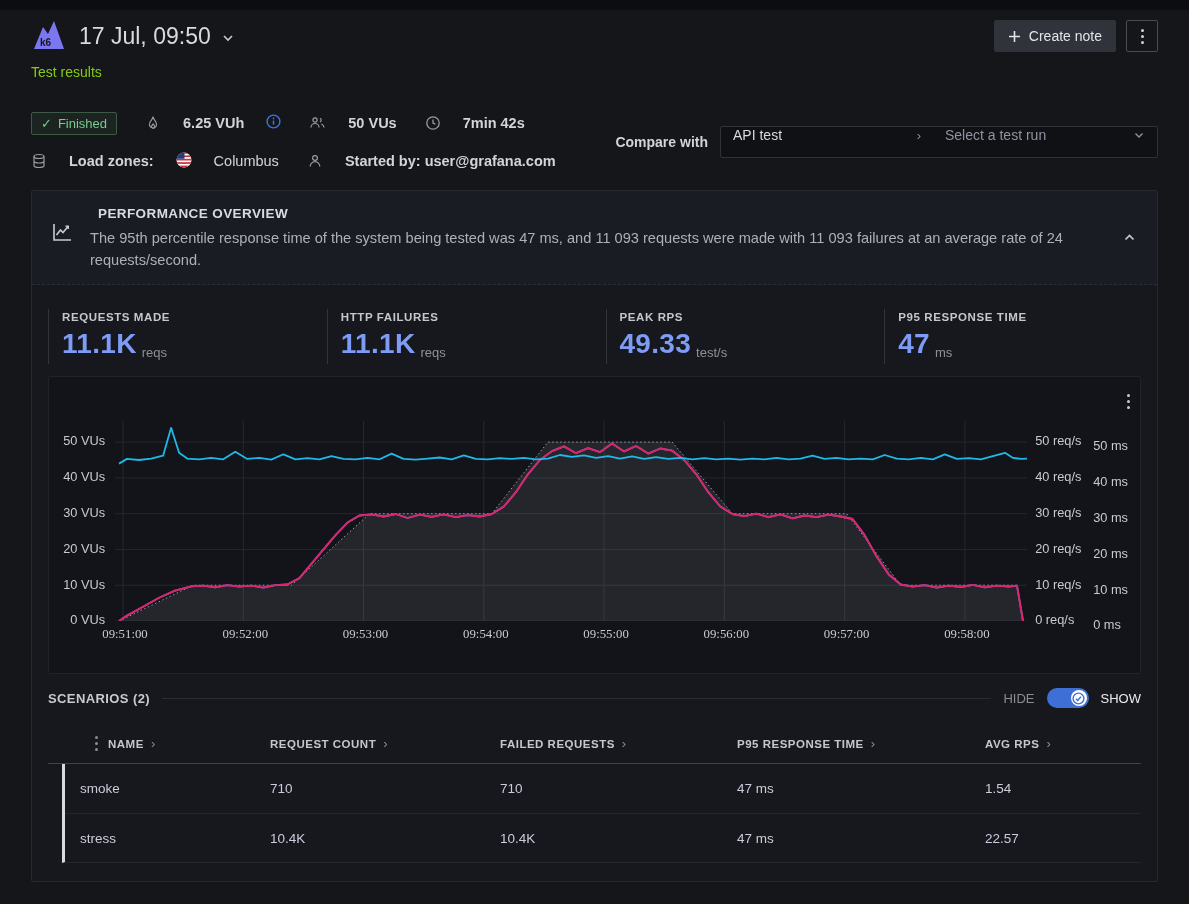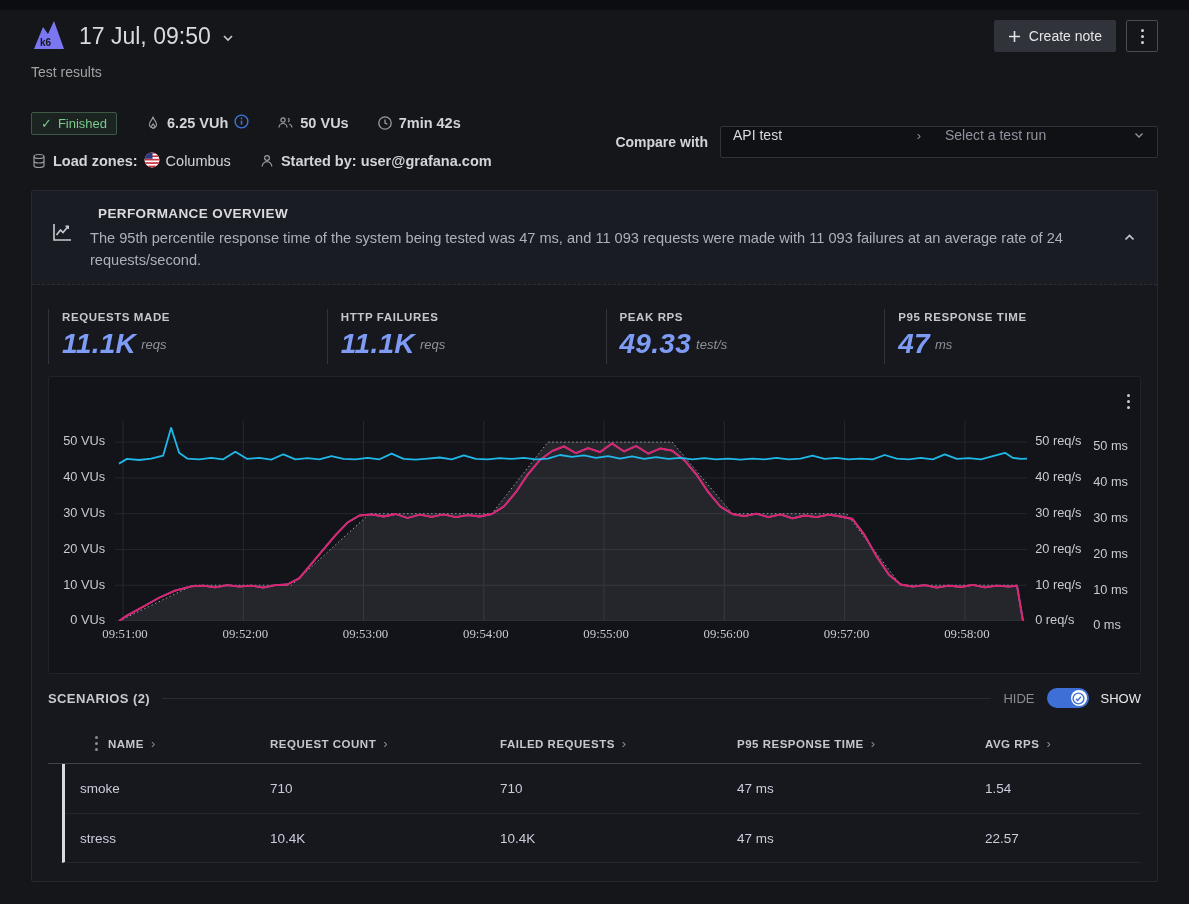--- a/index.html
+++ b/index.html
@@ -8,27 +8,27 @@
   .page { padding:0 31px; }
 
   
   .title-row { display:flex; align-items:center; margin-top:8px; }
   .logo { width:36px; height:36px; display:inline-flex; margin-right:12px; }
   .title-btn { display:flex; align-items:center; gap:10px; background:none; border:none; color:#d9dade; font-family:inherit; font-size:23px; font-weight:400; cursor:pointer; }
   .title-btn svg { margin-top:4px; }
   .spacer { flex:1; }
   .btn-create { display:flex; align-items:center; gap:8px; height:32px; padding:0 14px; background:#31333a; border:none; border-radius:2px; color:#e3e4e8; font-family:inherit; font-size:14px; font-weight:500; cursor:pointer; }
   .btn-kebab { width:32px; height:32px; margin-left:10px; background:none; border:1px solid #4a4c53; border-radius:2px; color:#d0d1d6; cursor:pointer; display:inline-flex; align-items:center; justify-content:center; }
-  .subtitle { margin-top:10px; font-size:14px; color:#a3a3a3; }
+  .subtitle { margin-top:10px; font-size:14px; color:#84cc16; }
 
   
   .meta { position:relative; margin-top:30px; }
   .meta-row { display:flex; align-items:center; gap:28px; height:26px; }
   .meta-row + .meta-row { margin-top:12px; }
-  .meta-item { display:flex; align-items:center; gap:6px; font-size:14.5px; font-weight:700; color:#d3d4d9; }
+  .meta-item { display:flex; align-items:center; gap:22px; font-size:14.5px; font-weight:700; color:#d3d4d9; }
   .meta-item .icn { color:#9a9ca3; display:inline-flex; }
   .meta-item .val-normal { font-weight:400; }
   .badge { display:inline-flex; align-items:center; gap:6px; padding:3px 9px; font-size:13px; font-weight:400; color:#7cca8c; background:rgba(115,198,135,0.08); border:1px solid #3c5a45; border-radius:2px; }
   .compare { position:absolute; right:0; top:16px; display:flex; align-items:center; gap:12px; }
   .compare-label { font-size:14px; font-weight:700; color:#d3d4d9; }
   .compare-box { display:flex; align-items:flex-start; width:438px; height:32px; background:#101114; border:1px solid #2f323a; border-radius:2px; cursor:pointer; }
   .compare-proj { flex:0 0 212px; display:flex; align-items:center; justify-content:space-between; padding:0 12px; font-size:14px; color:#d9dade; }
   .compare-proj .chev { color:#8b8e96; }
   .compare-run { flex:1; display:flex; align-items:center; justify-content:space-between; padding:0 12px; font-size:14px; color:#9094a0; }
 
@@ -38,21 +38,21 @@
   .ov-icon { color:#c9cad1; margin-top:14px; }
   .ov-text { max-width:985px; }
   .ov-title { font-size:13.5px; font-weight:700; letter-spacing:.4px; color:#dadbe0;padding-left:8px; }
   .ov-desc { margin-top:6px; font-size:14.6px; line-height:1.52; color:#aeb0b8; }
   .ov-collapse { margin-left:auto; align-self:center; background:none; border:none; color:#c9cad1; cursor:pointer; }
 
   
   .stats { display:grid; grid-template-columns:repeat(4,1fr); margin:24px 16px 8px;gap:22px; }
   .stat { border-left:1px solid #31343b; padding:2px 0 4px 13px; }
   .stat-label { font-size:11.5px; font-weight:700; letter-spacing:.6px; color:#c6c7ce; }
-  .stat-line { margin-top:5px; display:flex; align-items:center; gap:5px;font-style:italic; }
+  .stat-line { margin-top:5px; display:flex; align-items:flex-end; gap:5px; }
   .stat-value { font-size:28px; font-weight:700; color:#7e9bf5; letter-spacing:.3px; }
   .stat-unit { font-size:13px; color:#8f919a; }
 
   
   .chart-card { position:relative; margin:12px 16px 0; height:298px; background:#121419; border:1px solid #212329; border-radius:2px; }
   .chart-kebab { position:absolute; top:8px; right:10px; background:none; border:none; color:#c9cad1; cursor:pointer; }
   .kebab { display:inline-flex; flex-direction:column; gap:3px; align-items:center; }
   .kebab i { width:3px; height:3px; border-radius:50%; background:currentColor; }
   .chart-body { position:absolute; left:0; right:0; top:44px; }
   .plot-wrap { display:flex; }

